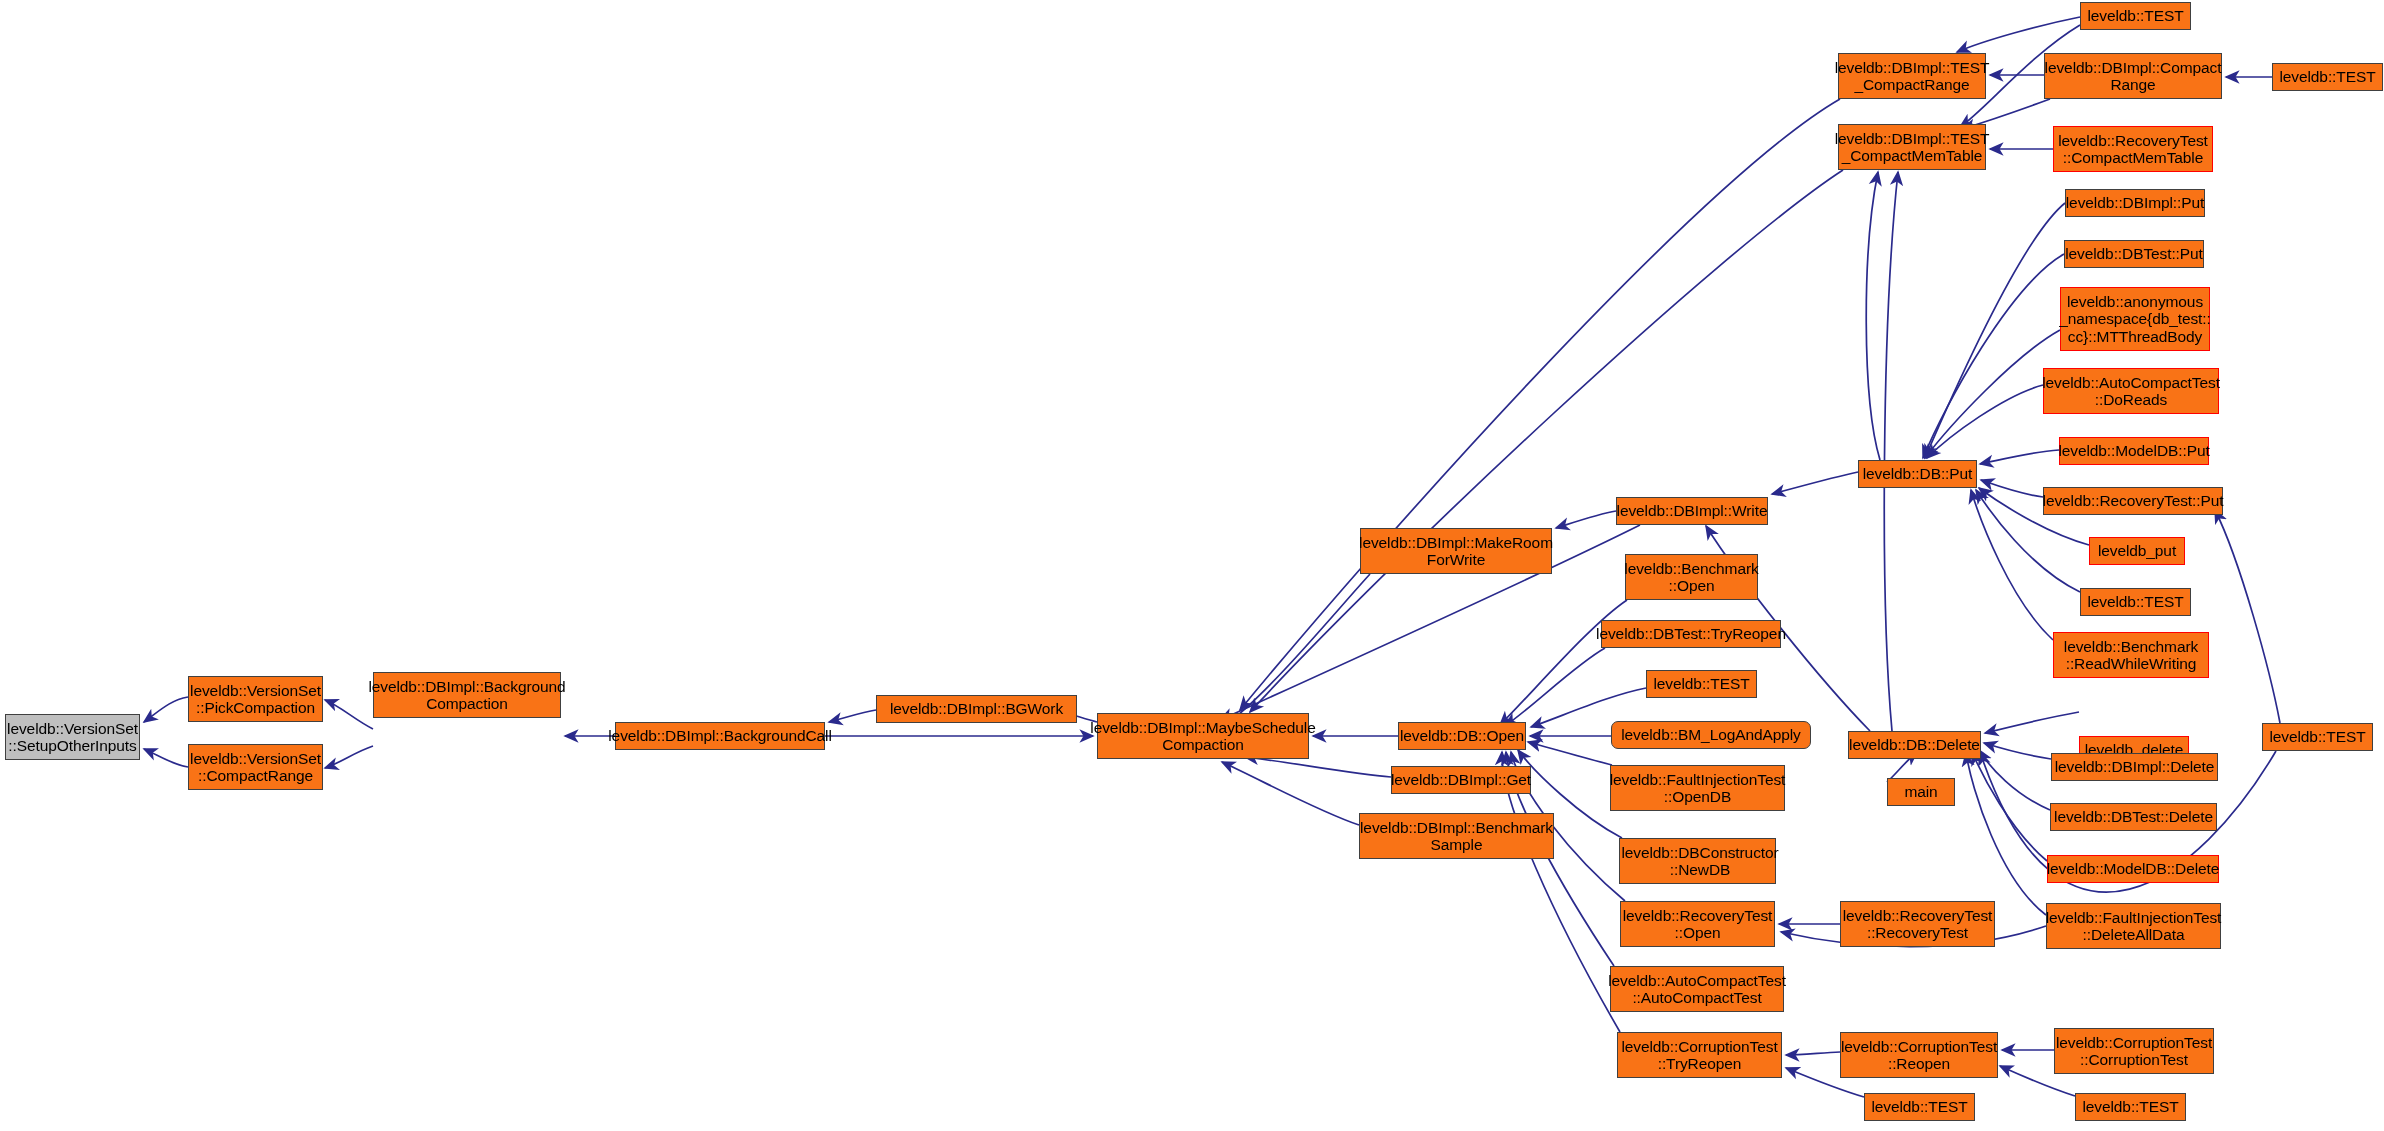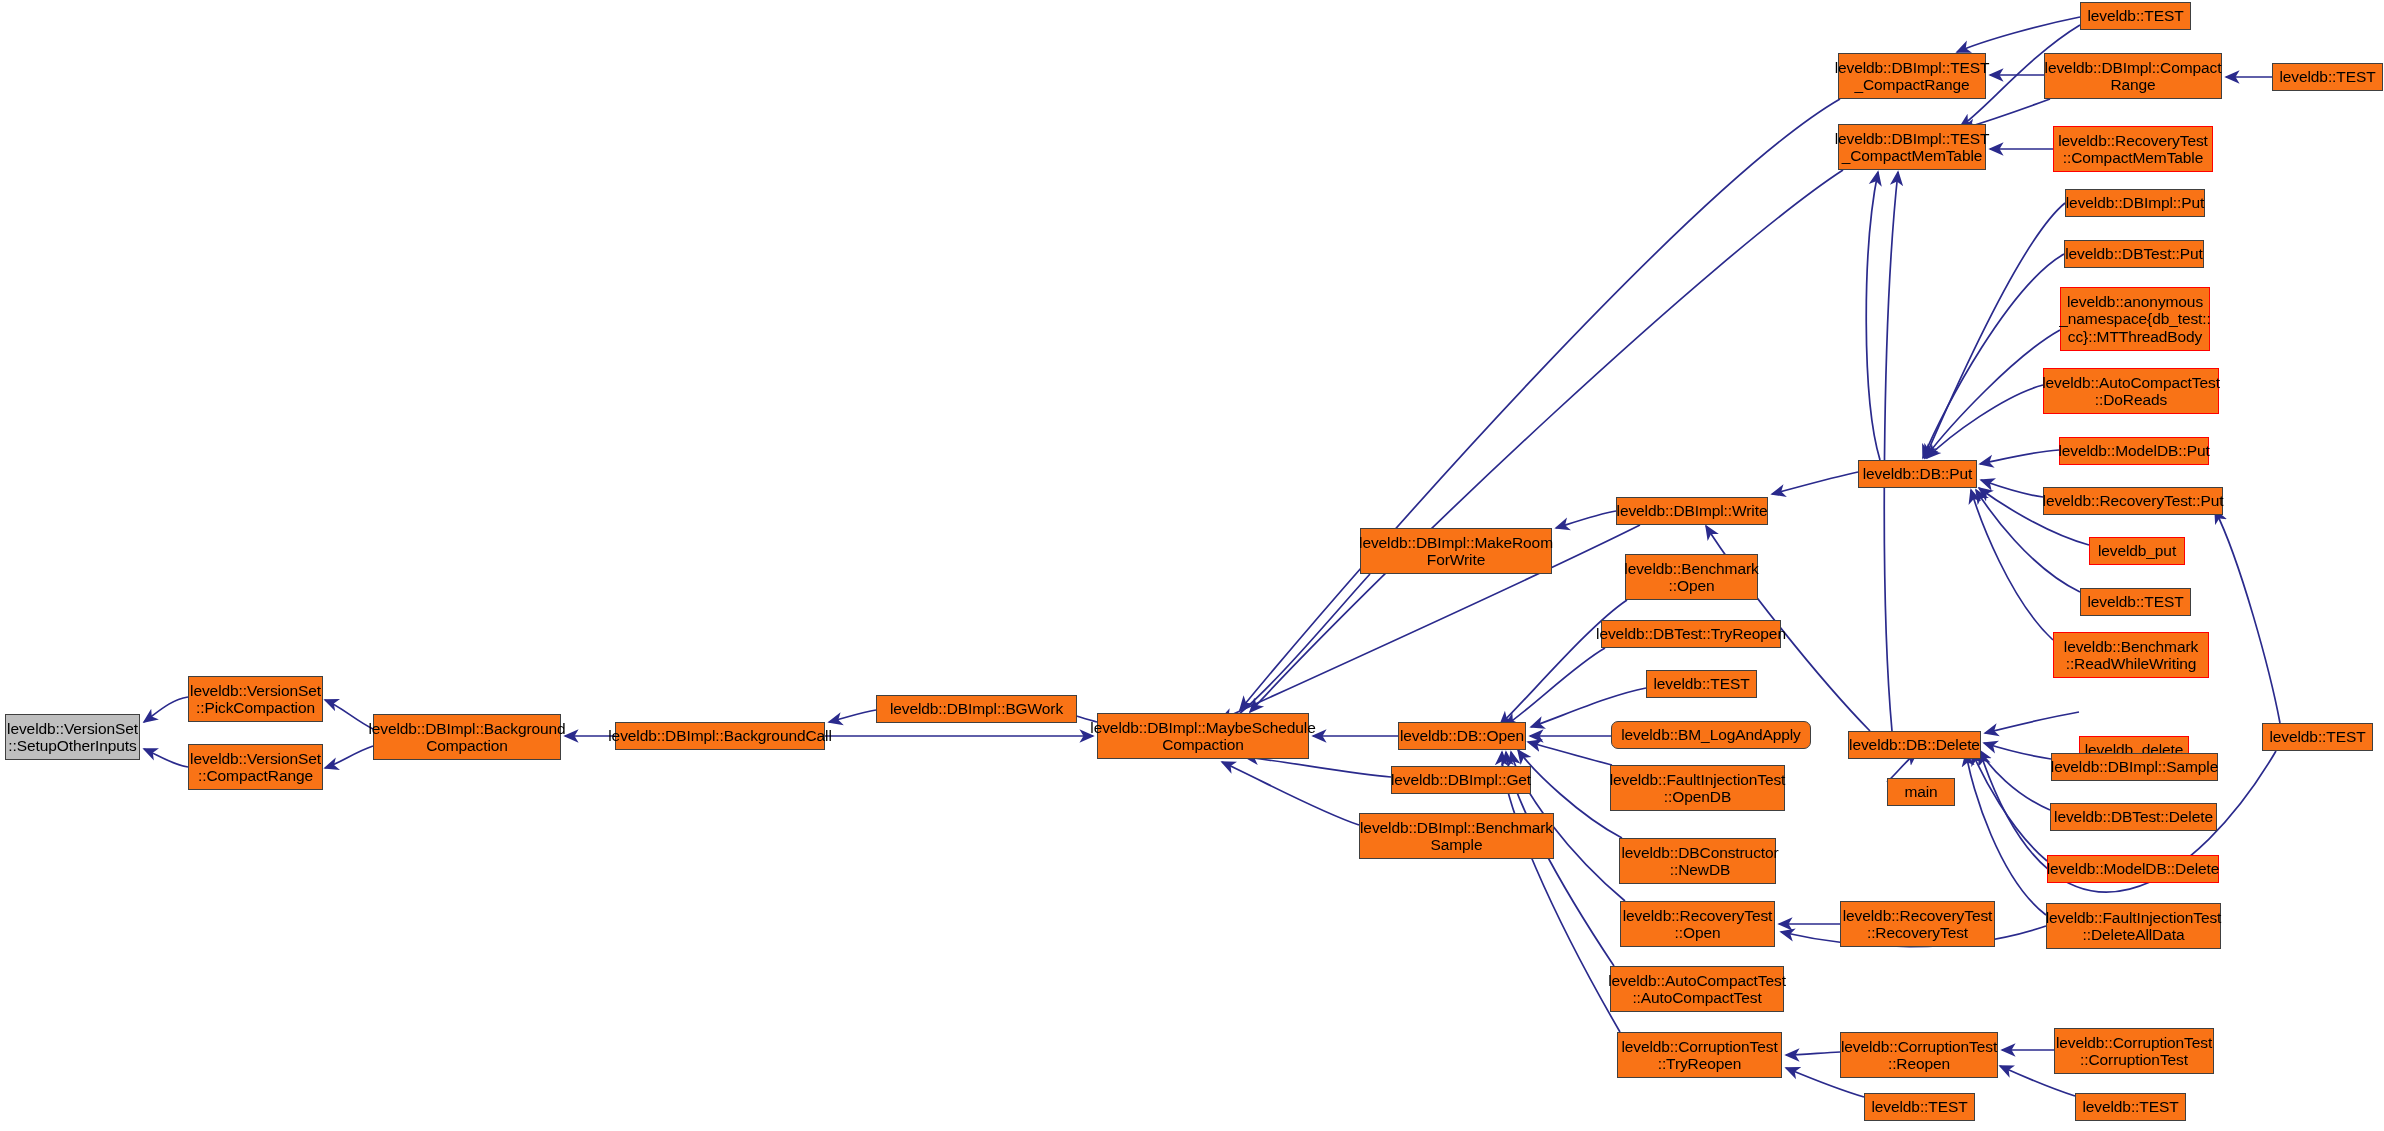--- a/index.html
+++ b/index.html
@@ -109,21 +109,21 @@
         <path d="M 2046 915 C 2000 880 1972 790 1966 753" marker-end="url(#ah)"></path>
         <path d="M 2276 751 C 2200 880 2060 990 1980 752" marker-end="url(#ah)"></path>
       </g>
   </svg>
 <div class="node current" style="left: 5px; top: 714px; width: 135px; height: 46px;">leveldb::VersionSet
 ::SetupOtherInputs</div>
     <div class="node" style="left: 188px; top: 676px; width: 135px; height: 46px;">leveldb::VersionSet
 ::PickCompaction</div>
     <div class="node" style="left: 188px; top: 744px; width: 135px; height: 46px;">leveldb::VersionSet
 ::CompactRange</div>
-    <div class="node" style="left: 373px; top: 714px; width: 188px; height: 46px;">leveldb::DBImpl::Background
+    <div class="node" style="left: 373px; top: 672px; width: 188px; height: 46px;">leveldb::DBImpl::Background
 Compaction</div>
     <div class="node" style="left: 615px; top: 722px; width: 210px; height: 28px;">leveldb::DBImpl::BackgroundCall</div>
     <div class="node" style="left: 876px; top: 695px; width: 201px; height: 28px;">leveldb::DBImpl::BGWork</div>
     <div class="node" style="left: 1097px; top: 713px; width: 212px; height: 46px;">leveldb::DBImpl::MaybeSchedule
 Compaction</div>
     <div class="node" style="left: 1398px; top: 722px; width: 128px; height: 28px;">leveldb::DB::Open</div>
     <div class="node" style="left: 1391px; top: 766px; width: 140px; height: 28px;">leveldb::DBImpl::Get</div>
     <div class="node" style="left: 1359px; top: 813px; width: 195px; height: 46px;">leveldb::DBImpl::Benchmark
 Sample</div>
     <div class="node" style="left: 1360px; top: 528px; width: 192px; height: 46px;">leveldb::DBImpl::MakeRoom
@@ -172,19 +172,19 @@
 cc}::MTThreadBody</div>
     <div class="node red" style="left: 2043px; top: 368px; width: 176px; height: 46px;">leveldb::AutoCompactTest
 ::DoReads</div>
     <div class="node red" style="left: 2059px; top: 437px; width: 150px; height: 28px;">leveldb::ModelDB::Put</div>
     <div class="node" style="left: 2043px; top: 487px; width: 180px; height: 28px;">leveldb::RecoveryTest::Put</div>
     <div class="node red" style="left: 2089px; top: 537px; width: 96px; height: 28px;">leveldb_put</div>
     <div class="node" style="left: 2080px; top: 588px; width: 111px; height: 28px;">leveldb::TEST</div>
     <div class="node red" style="left: 2053px; top: 632px; width: 156px; height: 46px;">leveldb::Benchmark
 ::ReadWhileWriting</div>
     <div class="node red" style="left: 2079px; top: 736px; width: 110px; height: 28px;">leveldb_delete</div>
-    <div class="node" style="left: 2051px; top: 753px; width: 167px; height: 28px;">leveldb::DBImpl::Sample</div>
+    <div class="node" style="left: 2051px; top: 753px; width: 167px; height: 28px;">leveldb::DBImpl::Delete</div>
     <div class="node" style="left: 2050px; top: 803px; width: 167px; height: 28px;">leveldb::DBTest::Delete</div>
     <div class="node red" style="left: 2047px; top: 855px; width: 172px; height: 28px;">leveldb::ModelDB::Delete</div>
     <div class="node" style="left: 2046px; top: 903px; width: 175px; height: 46px;">leveldb::FaultInjectionTest
 ::DeleteAllData</div>
     <div class="node" style="left: 2262px; top: 723px; width: 111px; height: 28px;">leveldb::TEST</div>
   </div>
 
 </body></html>

